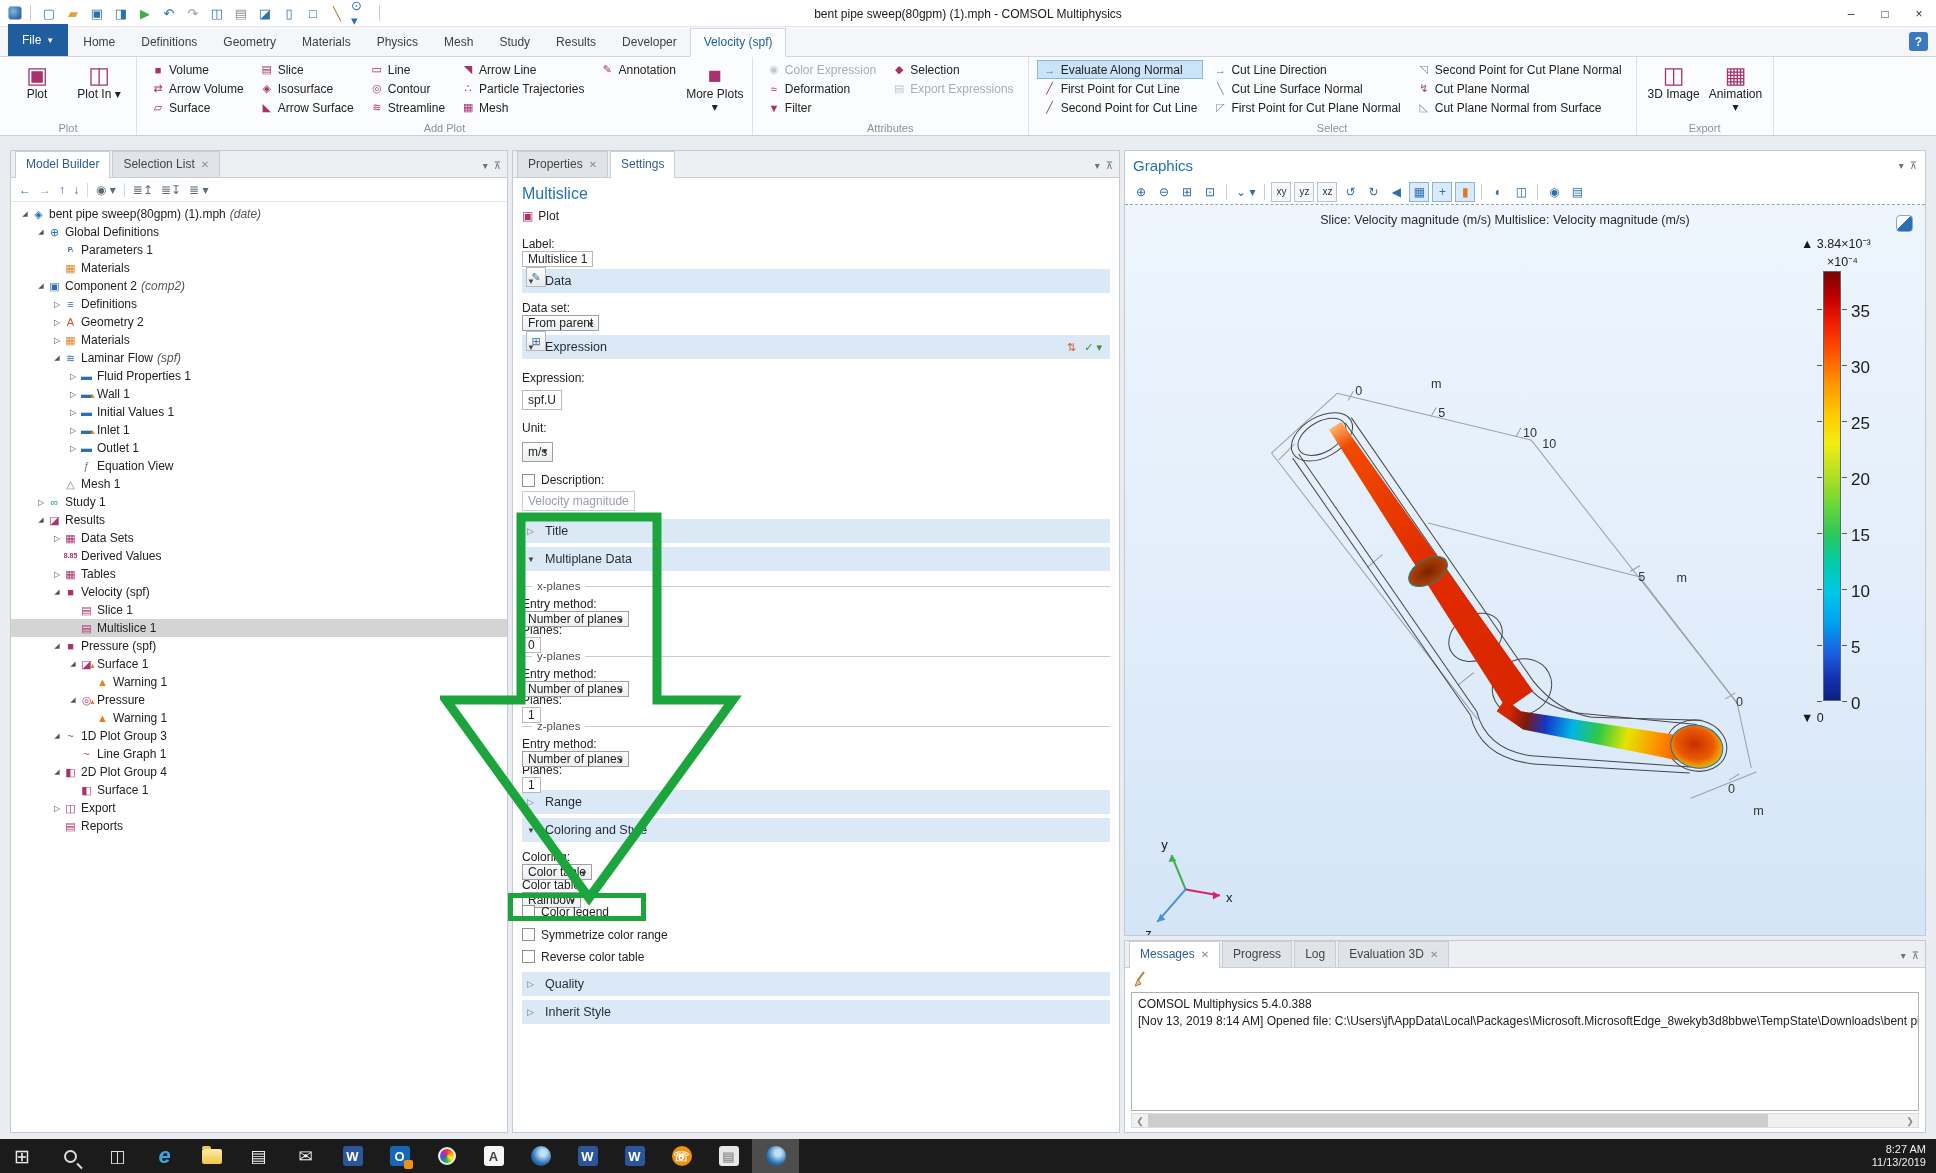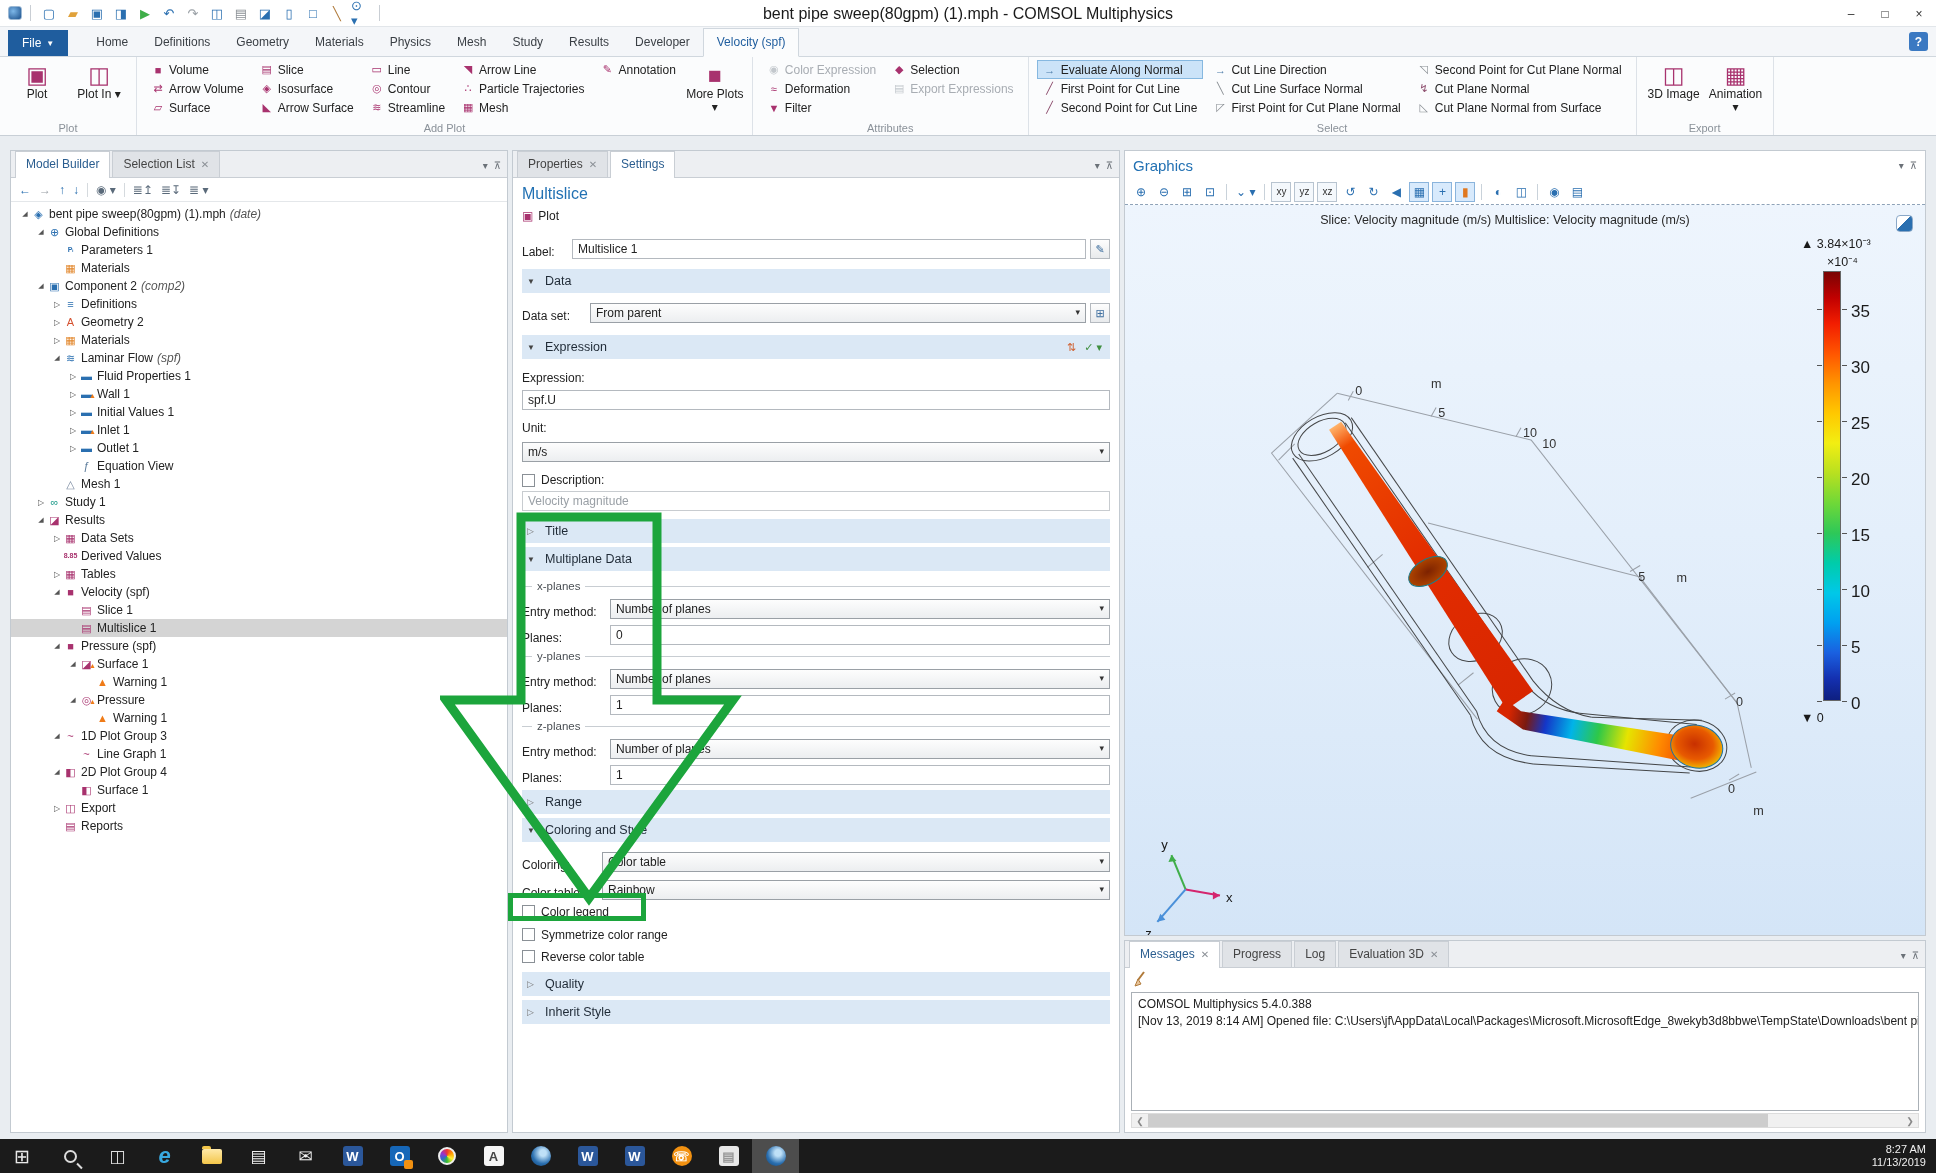--- a/index.html
+++ b/index.html
@@ -5,27 +5,27 @@
   * { margin:0; padding:0; box-sizing:border-box; }
   html,body { width:1936px; height:1173px; overflow:hidden; }
   body { font-family:"Liberation Sans",sans-serif; font-size:12px; color:#222; background:#e9edf1; position:relative; }
 
   
   .titlebar { position:absolute; left:0; top:0; width:1936px; height:27px; background:#fff; border-bottom:1px solid #e2e6ea; display:flex; align-items:center; }
   .qat { display:flex; align-items:center; gap:4px; padding-left:8px; z-index:2; }
   .qat .sep { width:1px; height:16px; background:#c9ced4; margin:0 4px; }
   .qat-btn { width:20px; height:20px; display:flex; align-items:center; justify-content:center; font-size:13px; cursor:default; }
   .app-logo { width:14px; height:14px; border-radius:3px; background:radial-gradient(circle at 35% 35%, #7db7e8, #1b4f8a); border:1px solid #9bb8d4; }
-  .win-title { position:absolute; left:0; top:0; width:100%; height:27px; display:flex; align-items:center; justify-content:center; font-size:16px; color:#1a1a1a; pointer-events:none; }
+  .win-title { position:absolute; left:0; top:0; width:100%; height:27px; display:flex; align-items:center; justify-content:center; font-size:12px; color:#1a1a1a; pointer-events:none; }
   .win-ctrls { position:absolute; right:0; top:0; display:flex; }
   .win-ctrl { width:34px; height:27px; display:flex; align-items:center; justify-content:center; font-size:12px; color:#333; }
 
   
   .rtabs { position:absolute; left:0; top:27px; width:1936px; height:30px; background:#f4f6f9; border-bottom:1px solid #d0d7de; display:flex; align-items:flex-end; }
-  .file-btn { background:#1f5d9e; color:#fff; height:26px; margin:0 15px 0 8px; padding:0 14px; display:flex; align-items:center; gap:5px; font-size:12px; }
+  .file-btn { background:#1f5d9e; color:#fff; height:32px; margin:0 2px 0 8px; padding:0 14px; display:flex; align-items:center; gap:5px; font-size:12px; }
   .rtab { padding:6px 13px 7px; font-size:12px; color:#3a3f45; }
   .rtab.active { background:#fbfcfd; color:#1f5d9e; border:1px solid #d0d7de; border-bottom:1px solid #fbfcfd; margin-bottom:-1px; }
   .help-btn { position:absolute; right:8px; top:5px; width:19px; height:19px; background:#3b79c2; color:#fff; border-radius:3px; display:flex; align-items:center; justify-content:center; font-weight:bold; font-size:12px; }
 
   
   .ribbon { position:absolute; left:0; top:57px; width:1936px; height:79px; background:#fbfcfd; border-bottom:1px solid #c8cfd6; display:flex; }
   .rb-group { position:relative; padding:3px 8px 16px; border-right:1px solid #dde2e8; display:flex; gap:4px; }
   .rb-group-label { position:absolute; bottom:1px; left:0; width:100%; text-align:center; font-size:11px; color:#8a9199; }
   .rb-big { width:58px; display:flex; flex-direction:column; align-items:center; justify-content:flex-start; padding-top:2px; font-size:12px; text-align:center; line-height:13px; color:#222; }
   .rb-big .big-ico { font-size:23px; line-height:26px; color:#a8326e; }
@@ -57,21 +57,21 @@
   .tico .warn-badge { position:absolute; right:-2px; bottom:-2px; font-size:7px; color:#ef7b18; }
   .tlabel { padding-left:3px; }
   .tsuffix { font-style:italic; color:#555; padding-left:4px; }
 
   
   #st { left:512px; top:14px; width:608px; height:983px; }
   .st-body { padding:0 9px; position:relative; }
   .st-head { color:#2271b3; font-size:16px; margin-top:7px; height:20px; }
   .plot-btn { margin-top:2px; height:18px; display:flex; align-items:center; gap:5px; width:60px; }
   .plot-btn .ico { color:#a8326e; font-size:12px; }
-  .frow { display:flex; align-items:flex-end; }
+  .frow { display:flex; align-items:flex-start;flex-direction:column; }
   .flabel { flex:none; }
   .tinput { height:20px; border:1px solid #b4b9bf; background:#fff; display:flex; align-items:center; padding:0 5px; flex:1; }
   .tinput.dis { color:#9aa0a6; border-color:#c8ccd0; }
   .combo { height:20px; border:1px solid #9aa0a6; background:linear-gradient(#fdfdfd,#eceef0); display:flex; align-items:center; padding:0 5px; flex:1; position:relative; }
   .combo:after { content:"▾"; position:absolute; right:5px; top:3px; font-size:9px; color:#333; }
   .sq-btn { width:20px; height:20px; border:1px solid #b4b9bf; background:linear-gradient(#fdfdfd,#e8eaec); margin-left:4px; display:flex; align-items:center; justify-content:center; font-size:11px; color:#3f6f9f; flex:none; }
   .sechead { height:24px; background:#dbe8f5; display:flex; align-items:center; padding-left:5px; gap:8px; font-size:12.5px; color:#1f2a36; }
   .sechead .tri { font-size:8px; color:#444; width:10px; }
   .sechead .hicons { margin-left:auto; display:flex; gap:8px; padding-right:8px; font-size:11px; }
   .rulelab { display:flex; align-items:center; color:#4a4f54; font-size:11.5px; height:14px; }

